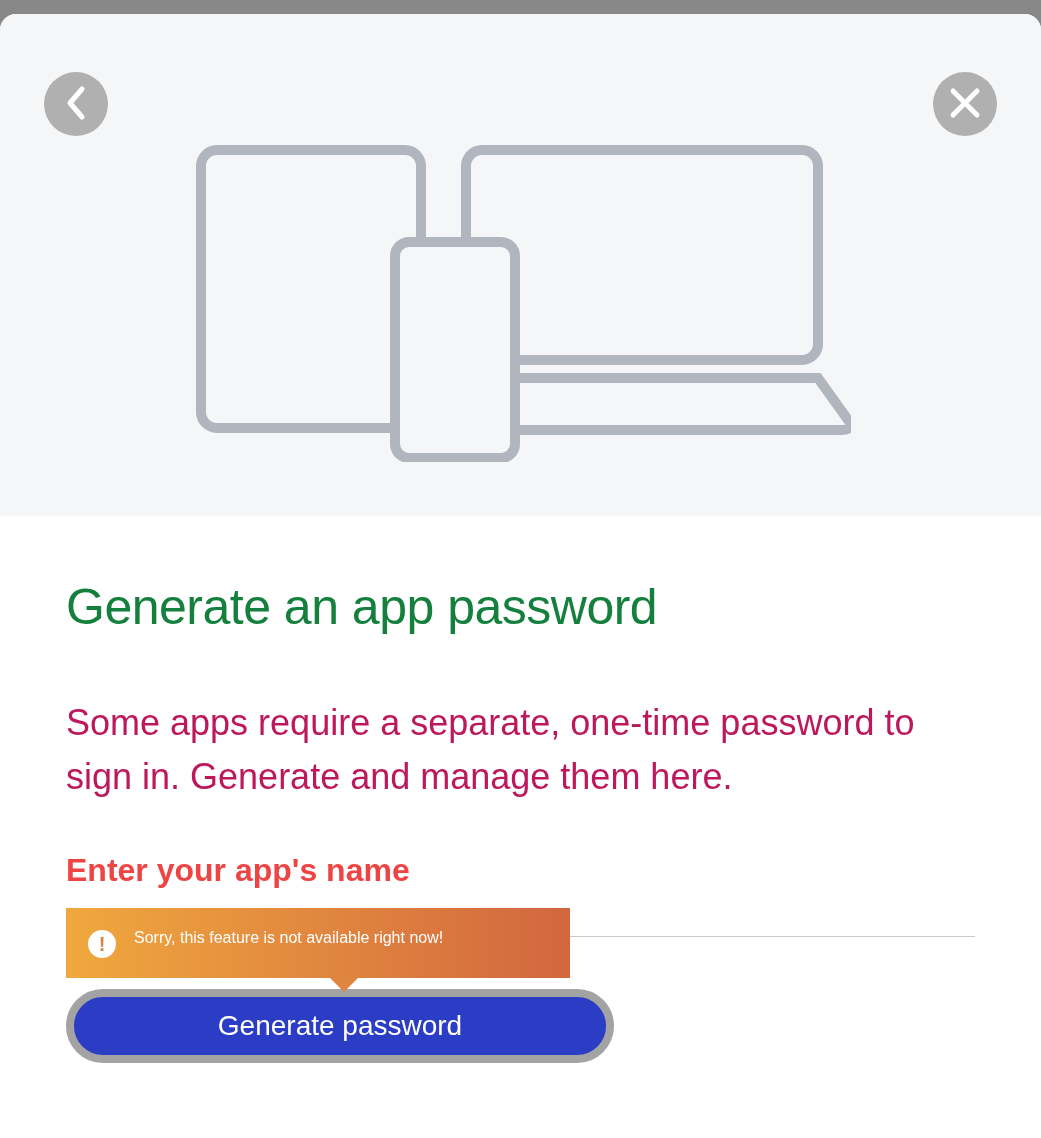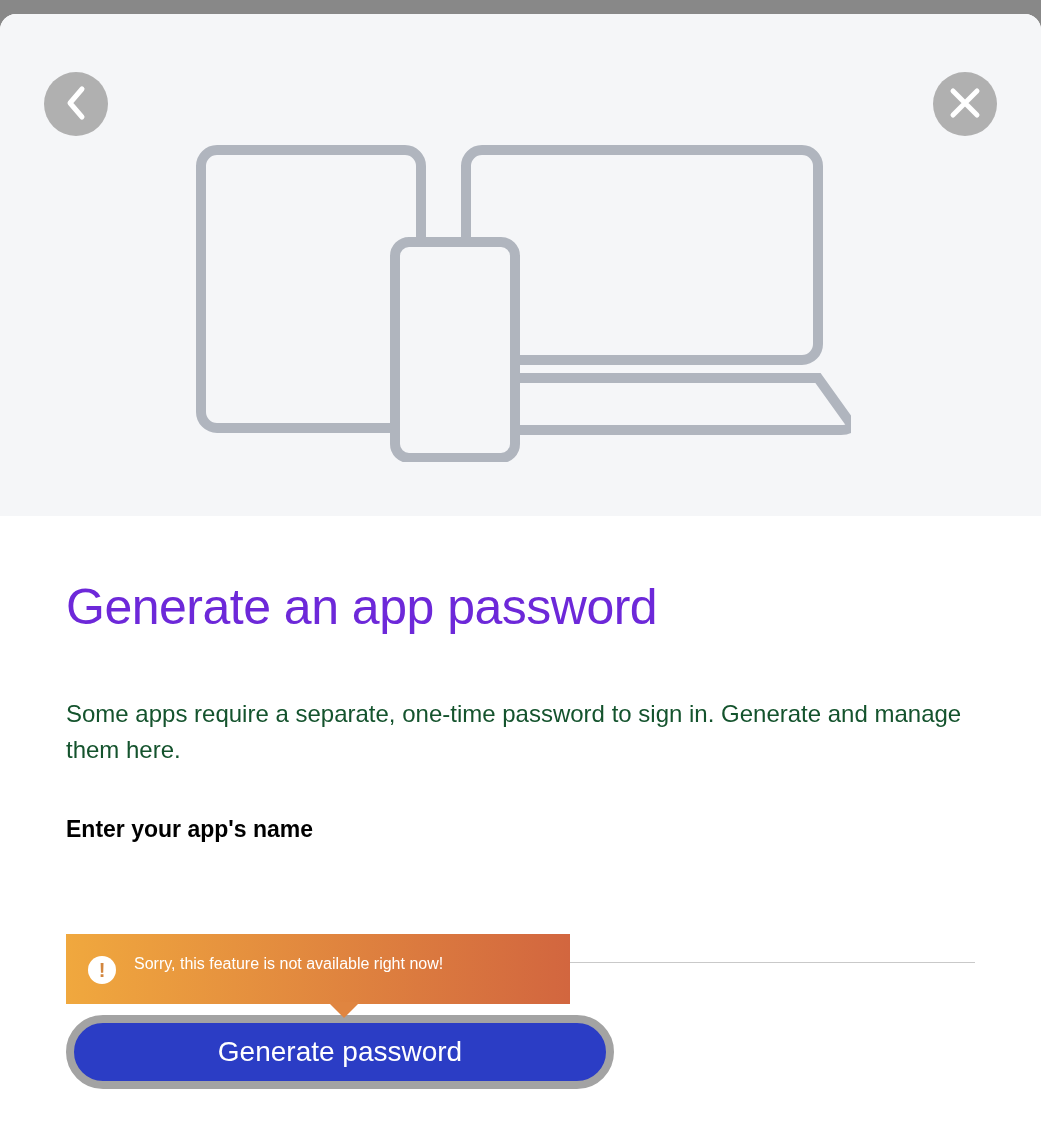--- a/index.html
+++ b/index.html
@@ -83,37 +83,36 @@
       height: 320px;
     }
     
     .modal-body {
       padding: 62px 66px 0 66px;
     }
     
     .title {
       font-size: 50px;
       font-weight: 500;
-      color: #6d28d9;
+      color: #15803d;
       margin-bottom: 60px;
       letter-spacing: -0.5px;
     }
     
     .description {
-      font-size: 24px;
-      color: #14532d;
+      font-size: 36px;
+      color: #be185d;
       line-height: 1.5;
       margin-bottom: 48px;
     }
     
     .input-label {
-      font-size: 23px;
+      font-size: 32px;
       font-weight: 600;
-      color: #000000;
-      margin-bottom: 72px;
+      color: #ef4444;
     }
     
     .input-field {
       width: 100%;
       border: none;
       border-bottom: 1px solid #c9c9c9;
       font-size: 26px;
       padding: 8px 0;
       outline: none;
       margin-bottom: 52px;

